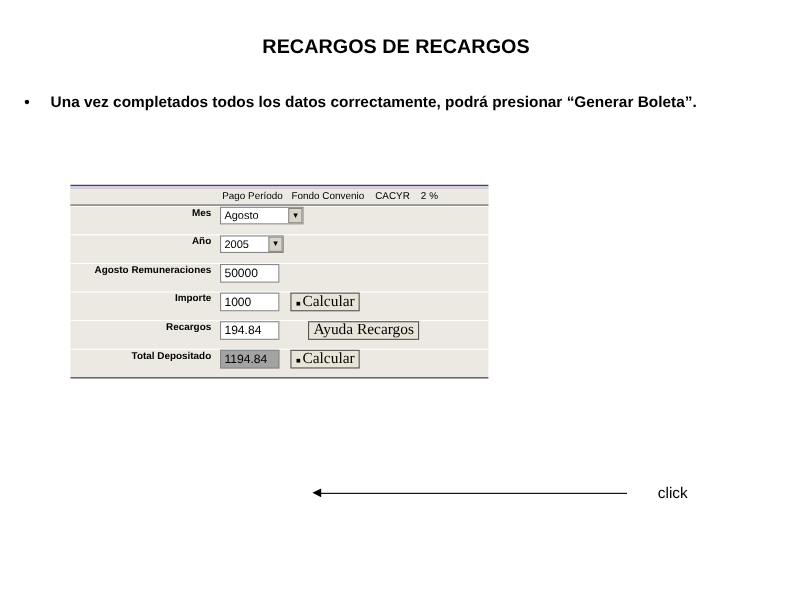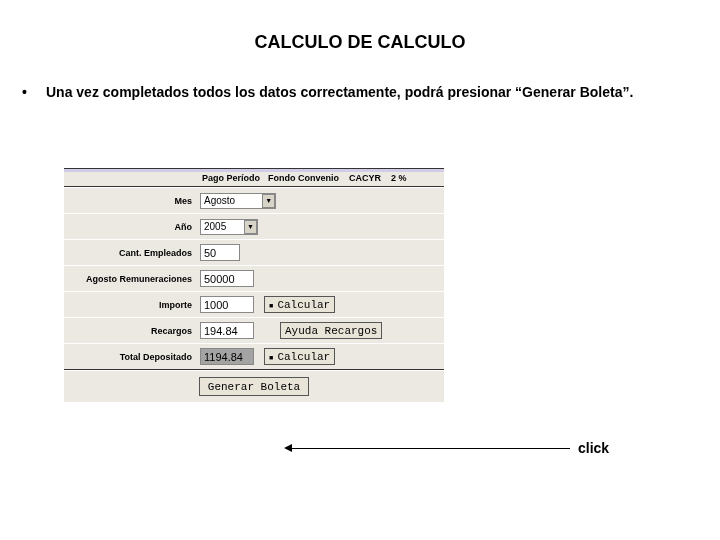--- a/index.html
+++ b/index.html
@@ -38,30 +38,29 @@
       width: 380px;
       background: #ece9e3;
       font-size: 10px;
     }
     .header-band {
       height: 18px;
       background: linear-gradient(#d2cce6 0 3px, #ece9e3 3px);
       border-top: 1px solid #333;
       display: flex;
       align-items: center;
-      font-weight: bold;
+      font-weight: normal;
       font-size: 9px;
     }
     .header-band .h1 { margin-left: 138px; }
     .header-band .h2 { margin-left: 8px; }
     .header-band .h3 { margin-left: 10px; }
     .header-band .h4 { margin-left: 10px; }
     .row {
       display: flex;
-      align-items: center;
       height: 26px;
       border-top: 1px solid #fff;
     }
     .row .label {
       width: 136px;
       text-align: right;
       padding-right: 8px;
       font-weight: bold;
       font-size: 9px;
     }
@@ -94,22 +93,22 @@
       font-size: 11px;
       font-family: Arial, sans-serif;
       padding: 0 3px;
       width: 54px;
     }
     .tinput.readonly { background: #a3a3a3; }
     .btn {
       background: #e8e4d8;
       border: 1px solid #555;
       height: 17px;
-      font-size: 11px;
-      font-family: Liberation Mono, monospace;
+      font-size: 14px;
+      font-family: Liberation Serif, serif;
       padding: 0 4px;
       cursor: pointer;
     }
     .btn.sq::before { content: "■ "; font-size: 7px; }
     .footer-row {
       display: flex;
       align-items: center;
       justify-content: center;
       height: 32px;
       border-top: 1px solid #fff;
@@ -139,30 +138,30 @@
       position: absolute;
       left: -6px;
       top: -4px;
       width: 0; height: 0;
       border-top: 4px solid transparent;
       border-bottom: 4px solid transparent;
       border-right: 8px solid #000;
     }
     .click-label {
       position: absolute;
-      left: 578px;
+      left: 598px;
       top: 440px;
-      font-weight: bold;
+      font-weight: normal;
       font-size: 14px;
     }
   </style>
 </head>
 <body>
 
-<div class="title">CALCULO DE CALCULO</div>
+<div class="title">RECARGOS DE RECARGOS</div>
 
 <div class="bullet-row">
   <div class="bullet">•</div>
   <div class="bullet-text">Una vez completados todos los datos correctamente, podrá presionar “Generar Boleta”.</div>
 </div>
 
 <div class="form-wrap">
   <div class="header-band">
     <span class="h1">Pago Período</span>
     <span class="h2">Fondo Convenio</span>
@@ -180,24 +179,20 @@
   </div>
 
   <div class="row">
     <div class="label">Año</div>
     <div class="select" style="width:58px">
       <span class="sel-text" style="width:38px">2005</span>
       <span class="sel-btn">▼</span>
     </div>
   </div>
 
-  <div class="row">
-    <div class="label">Cant. Empleados</div>
-    <input class="tinput" style="width: 40px;" value="50">
-  </div>
 
   <div class="row">
     <div class="label">Agosto Remuneraciones</div>
     <input class="tinput" value="50000" style="">
   </div>
 
   <div class="row">
     <div class="label">Importe</div>
     <input class="tinput" value="1000" style="">
     <button class="btn sq" style="margin-left:10px">Calcular</button>
@@ -209,22 +204,19 @@
     <button class="btn" style="margin-left:26px">Ayuda Recargos</button>
   </div>
 
   <div class="row">
     <div class="label">Total Depositado</div>
     <input class="tinput readonly" readonly="" value="1194.84" style="">
     <button class="btn sq" style="margin-left:10px">Calcular</button>
   </div>
 
   <hr class="hr-dark">
-  <div class="footer-row">
-    <button class="btn" style="height:19px;padding:0 8px">Generar Boleta</button>
-  </div>
 </div>
 
 <div class="arrow">
   <div class="arrow-line"></div>
   <div class="arrow-head"></div>
 </div>
 <div class="click-label">click</div>
 
 </body></html>

